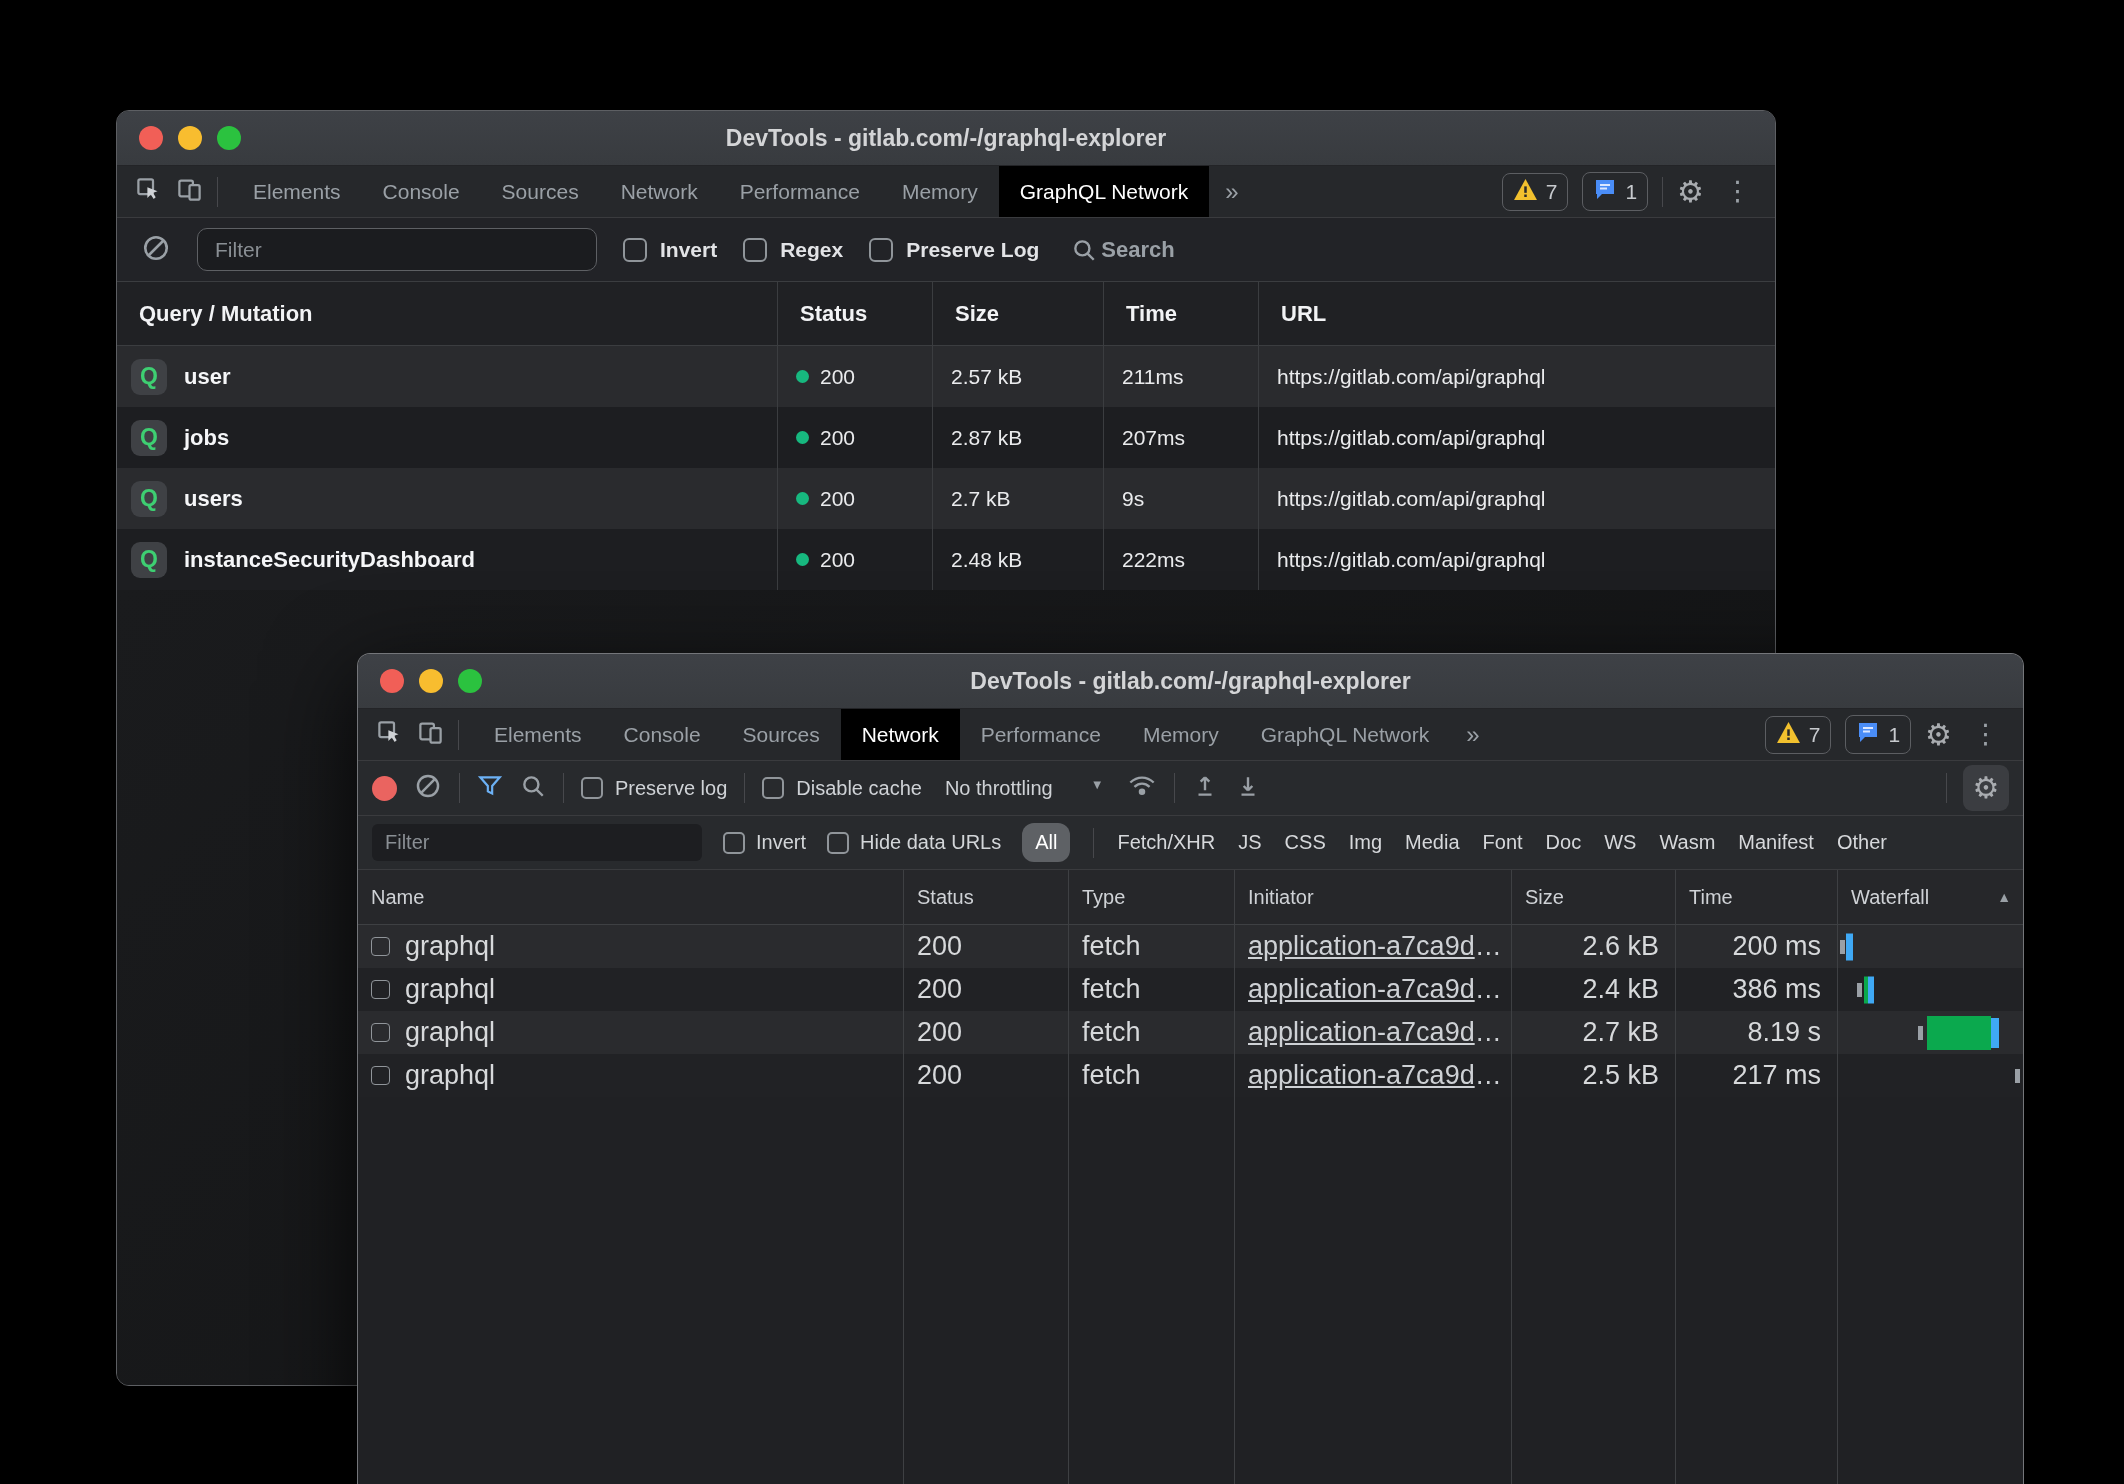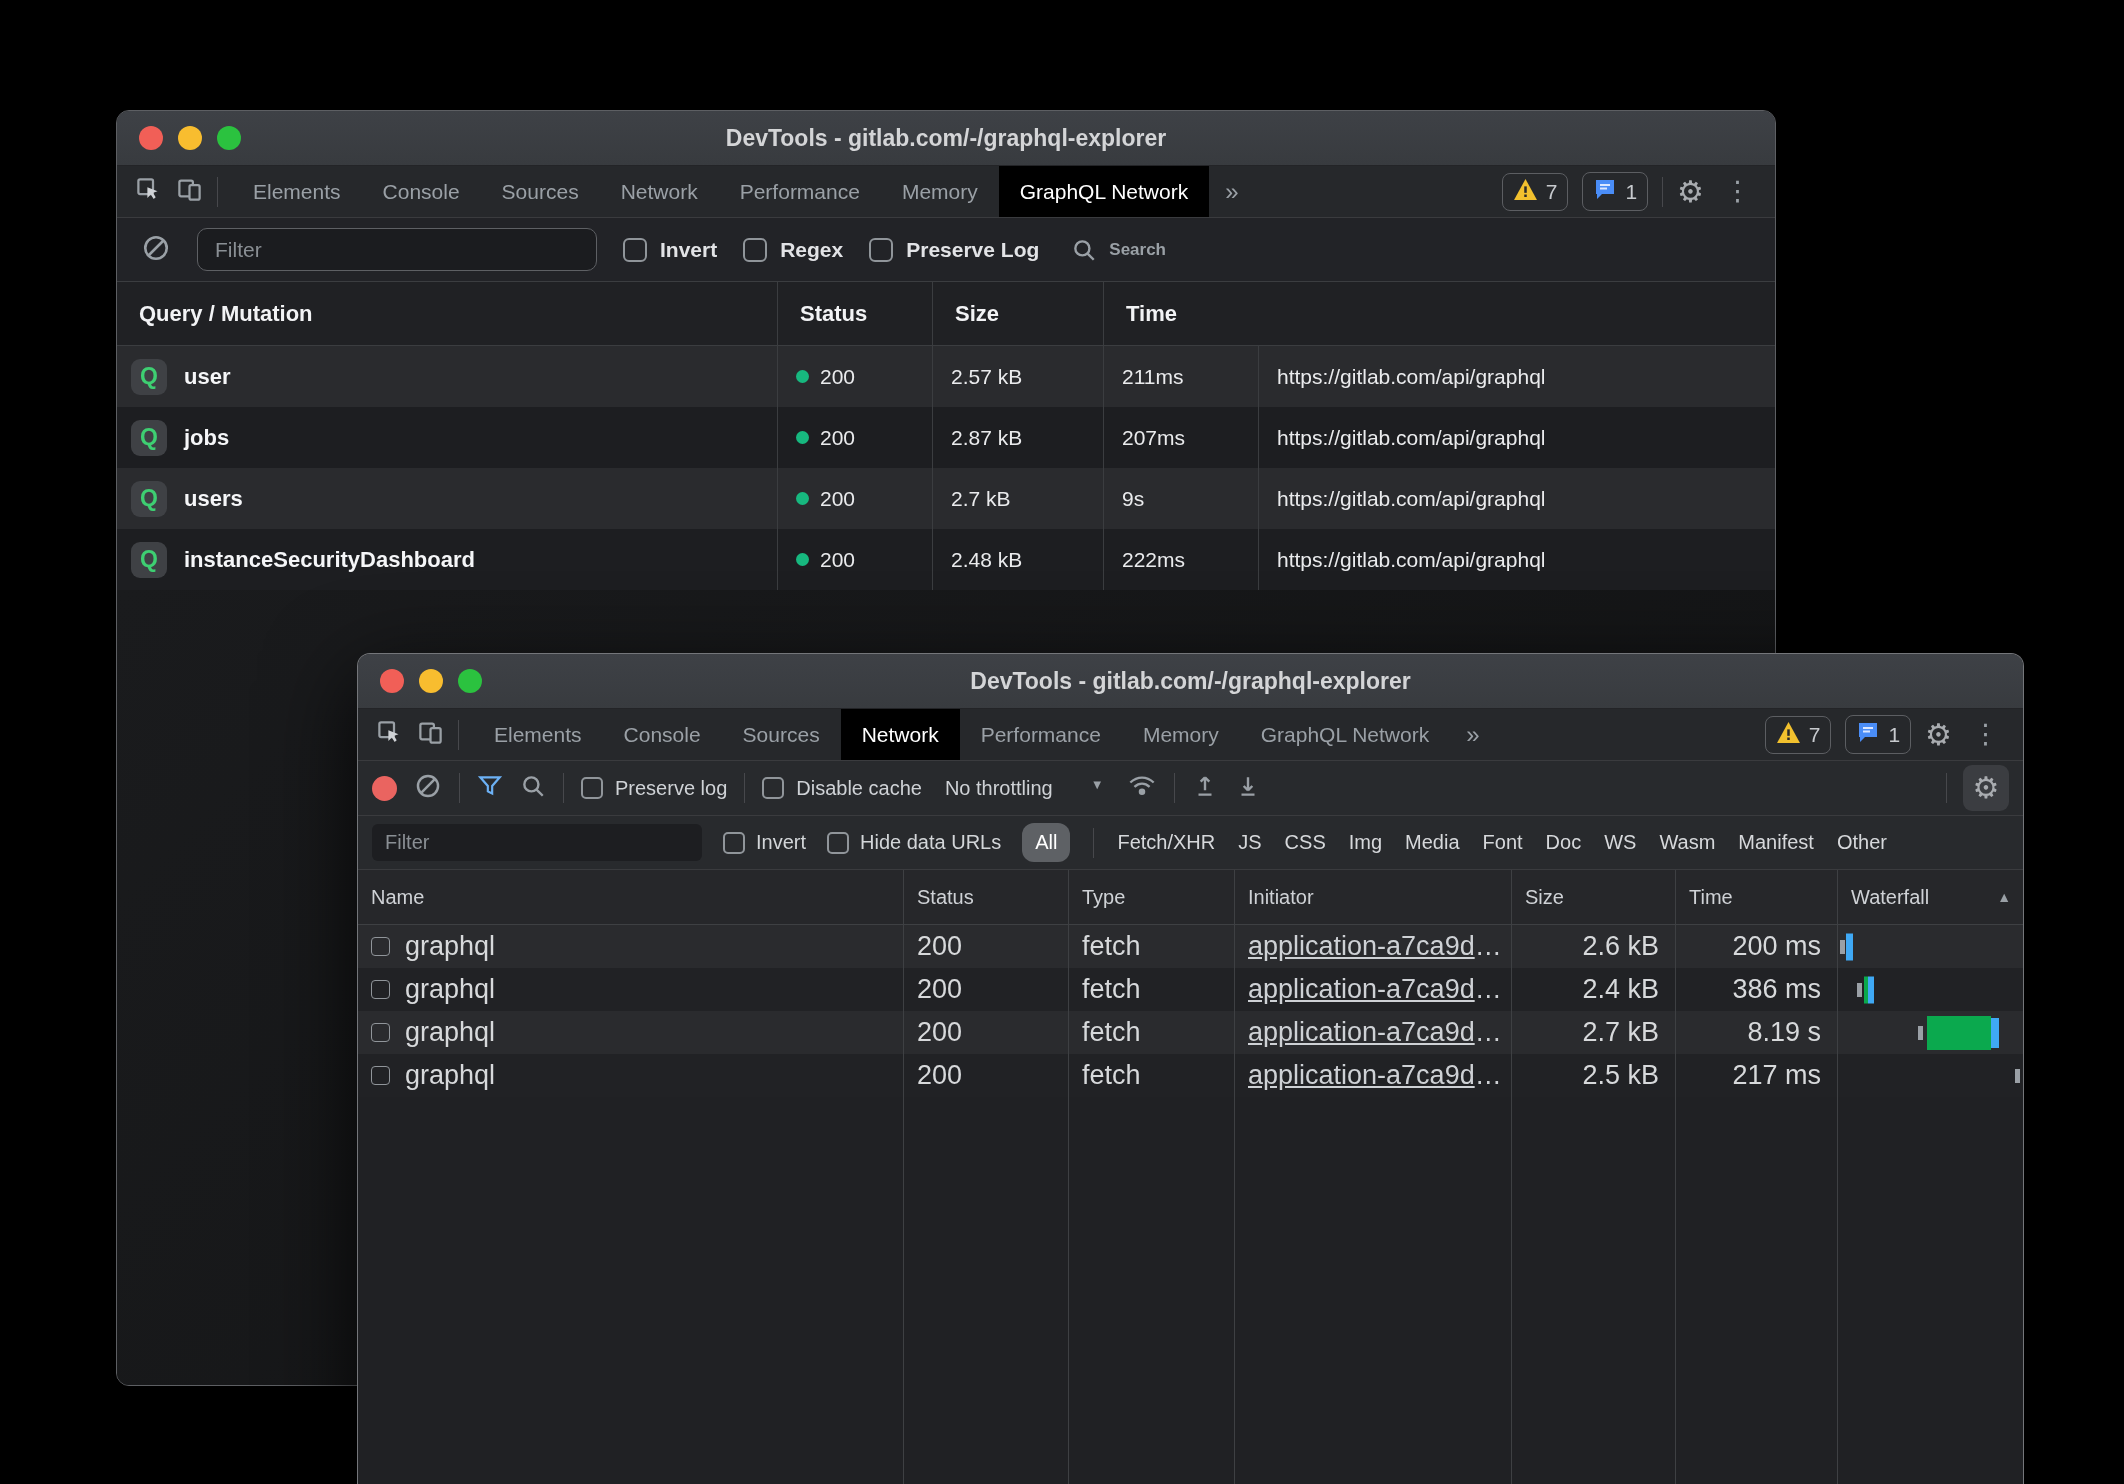--- a/index.html
+++ b/index.html
@@ -40,21 +40,21 @@
   
   .gql-filterbar { height:64px; flex:0 0 64px; background:#222327; display:flex; align-items:center;
                    gap:26px; padding:0 24px; border-bottom:1px solid #3b3d40; }
   .gql-filterbar input { width:400px; height:43px; background:#1b1c1f; border:1.5px solid #5e6064; border-radius:10px;
                          color:#d6d7d9; font-size:21px; padding:0 17px; outline:none;
                          font-family:"Liberation Sans","DejaVu Sans",sans-serif; }
   .gql-filterbar input::placeholder { color:#8a8f94; }
   .cb { flex:0 0 auto; width:24px; height:24px; border:2px solid #90959a; border-radius:6px; background:transparent; }
   .cb.small { width:22px; height:22px; border-radius:5px; }
   .cb-item { display:flex; align-items:flex-end; gap:13px; font-size:21px; font-weight:600; color:#e2e3e6; white-space:nowrap; }
-  .search-item { display:flex; align-items:center; gap:12px; font-size:17px; font-weight:600; color:#9aa0a6; margin-left:6px; }
+  .search-item { display:flex; align-items:center; gap:4px; font-size:22px; font-weight:600; color:#9aa0a6; margin-left:6px; }
 
   .grid-back { display:grid; grid-template-columns:660px 155px 171px 155px 1fr; }
   .grid-back > * { display:flex; align-items:center; min-width:0; }
   .grid-back > *:nth-child(n+2) { border-left:1px solid #3b3d40; }
   .gql-header { height:64px; flex:0 0 64px; background:#202124; border-bottom:1px solid #3b3d40;
                 font-size:22px; font-weight:700; color:#f2f3f5; }
   .gql-header > * { padding-left:22px; }
   .gql-row { height:61px; flex:0 0 61px; font-size:21px; font-weight:500; color:#eaebed; }
   .gql-row.odd  { background:#2a2b2e; }
   .gql-row.even { background:#1d1e21; }
@@ -203,20 +203,21 @@
           </svg>
         <span>Search</span>
       </span>
     </div>
 
     <div class="gql-header grid-back">
       <div>Query / Mutation</div>
       <div>Status</div>
       <div>Size</div>
       <div>Time</div>
+      <div>URL</div>
     </div>
 
     <div class="gql-row grid-back odd">
       <div class="gql-name">
         <span class="qbadge">Q</span>
         <span>user</span>
       </div>
       <div>
           <span class="statusdot"></span>
           <span>200</span>

